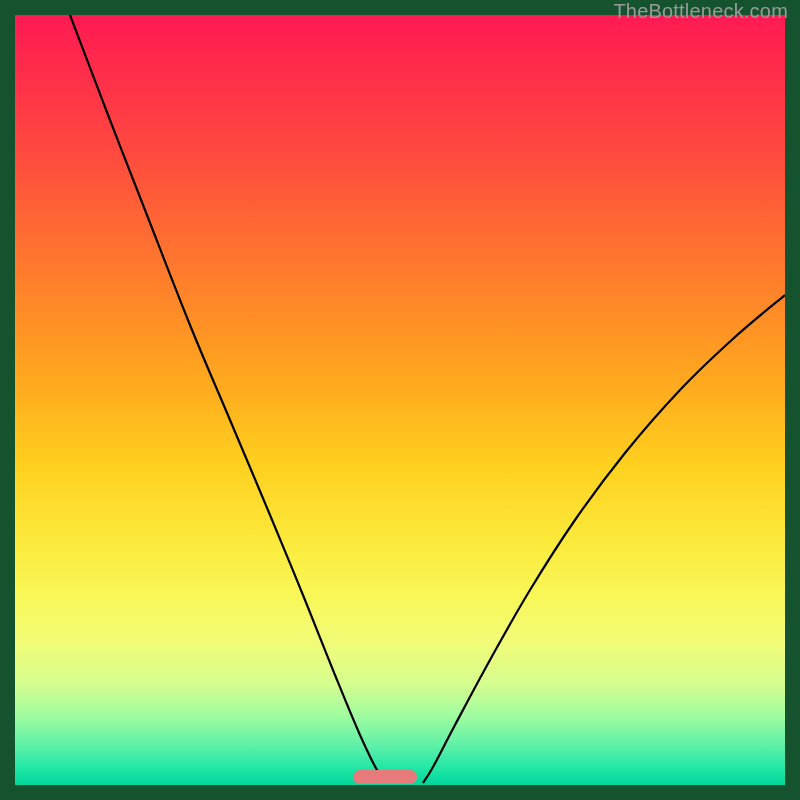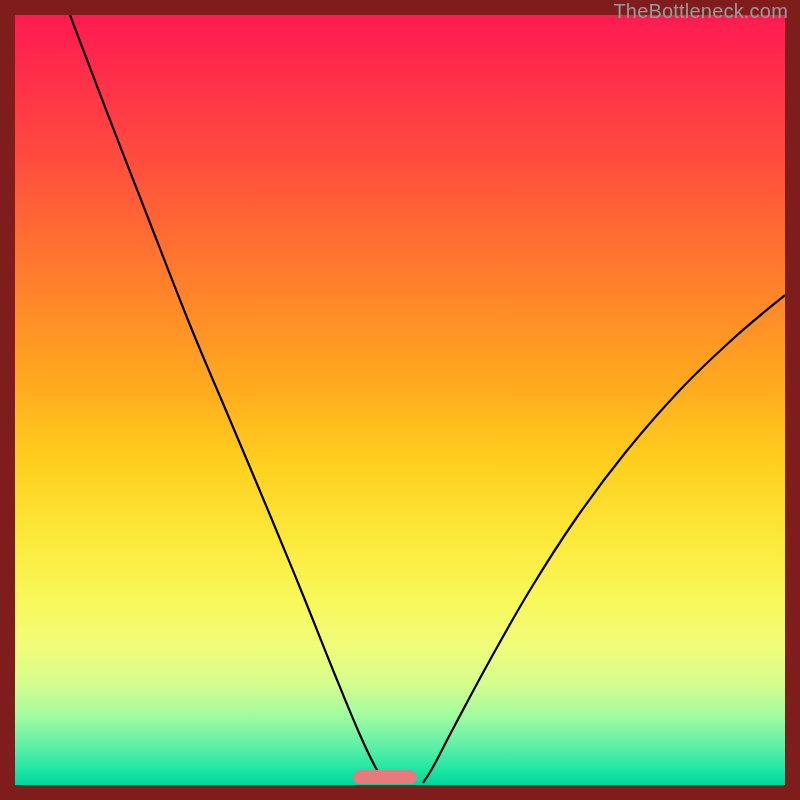--- a/index.html
+++ b/index.html
@@ -8,21 +8,21 @@
     width: 800px;
     height: 800px;
     background: #000;
     font-family: Arial, Helvetica, sans-serif;
     overflow: hidden;
   }
   .chart-container {
     position: relative;
     width: 800px;
     height: 800px;
-    background: #7f1d1d;
+    background: #14532d;
   }
   .plot-area {
     position: absolute;
     left: 15px;
     top: 15px;
     width: 770px;
     height: 770px;
     
     background: linear-gradient(
       to bottom,

